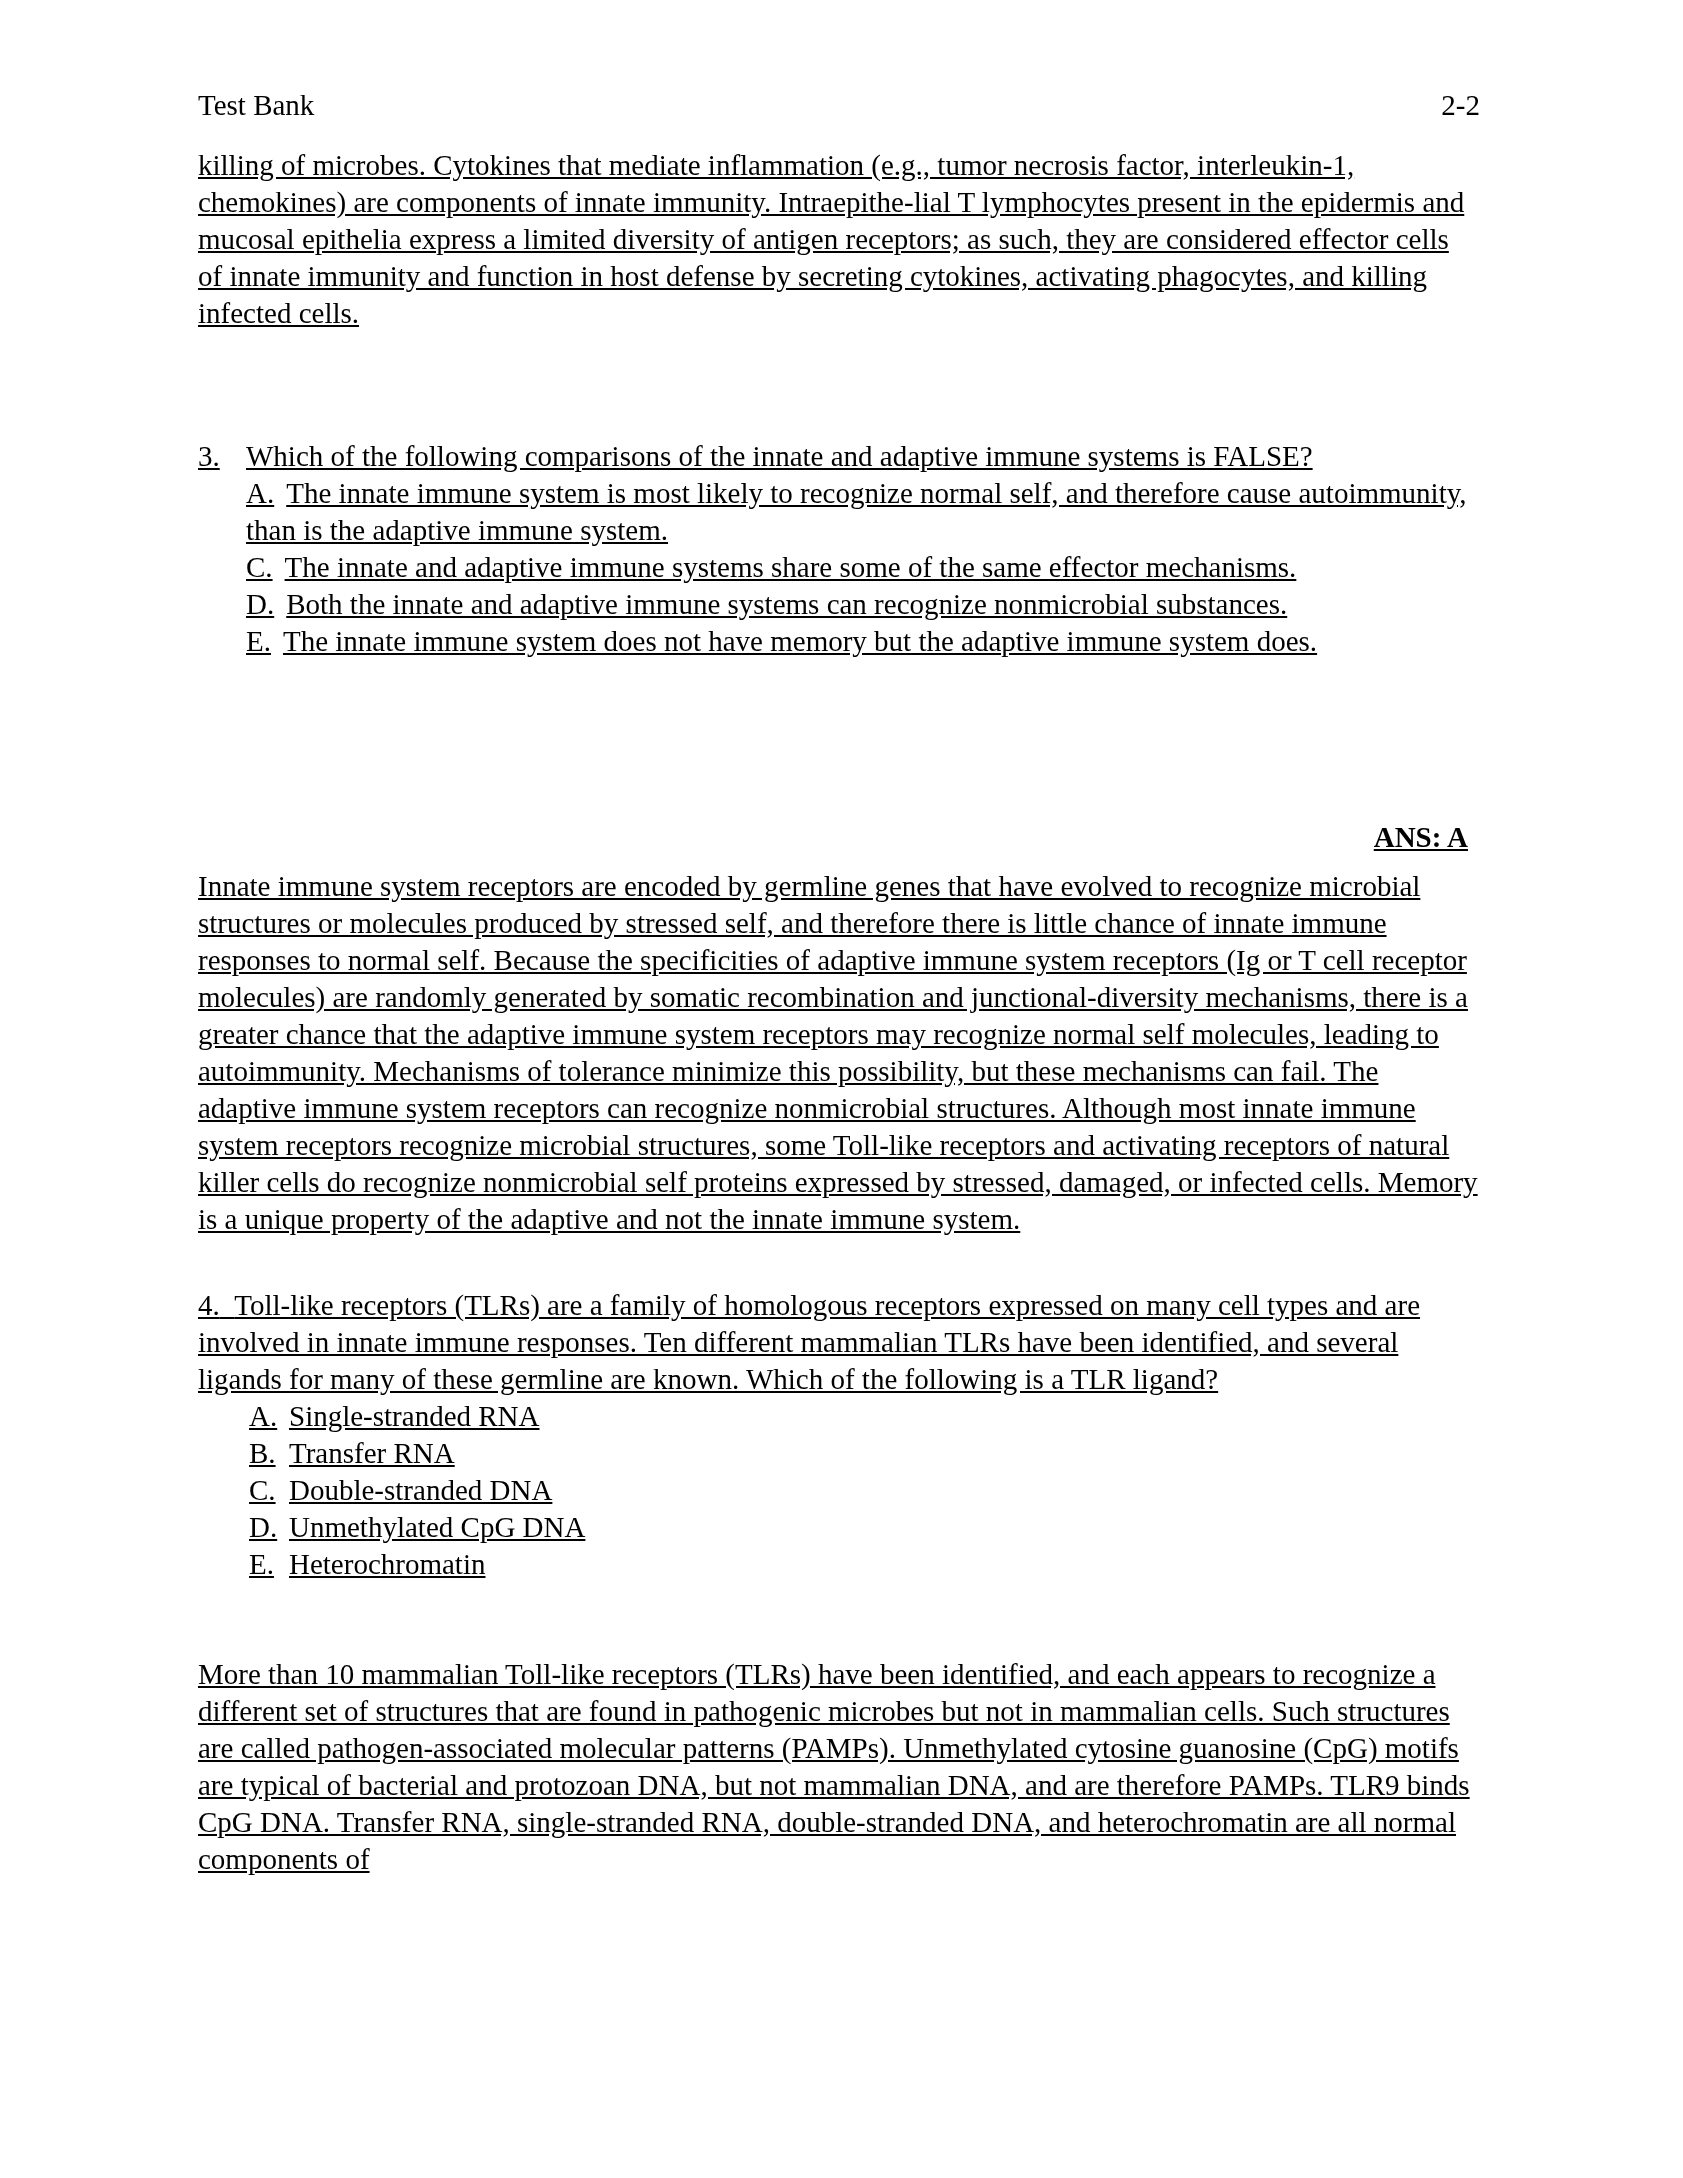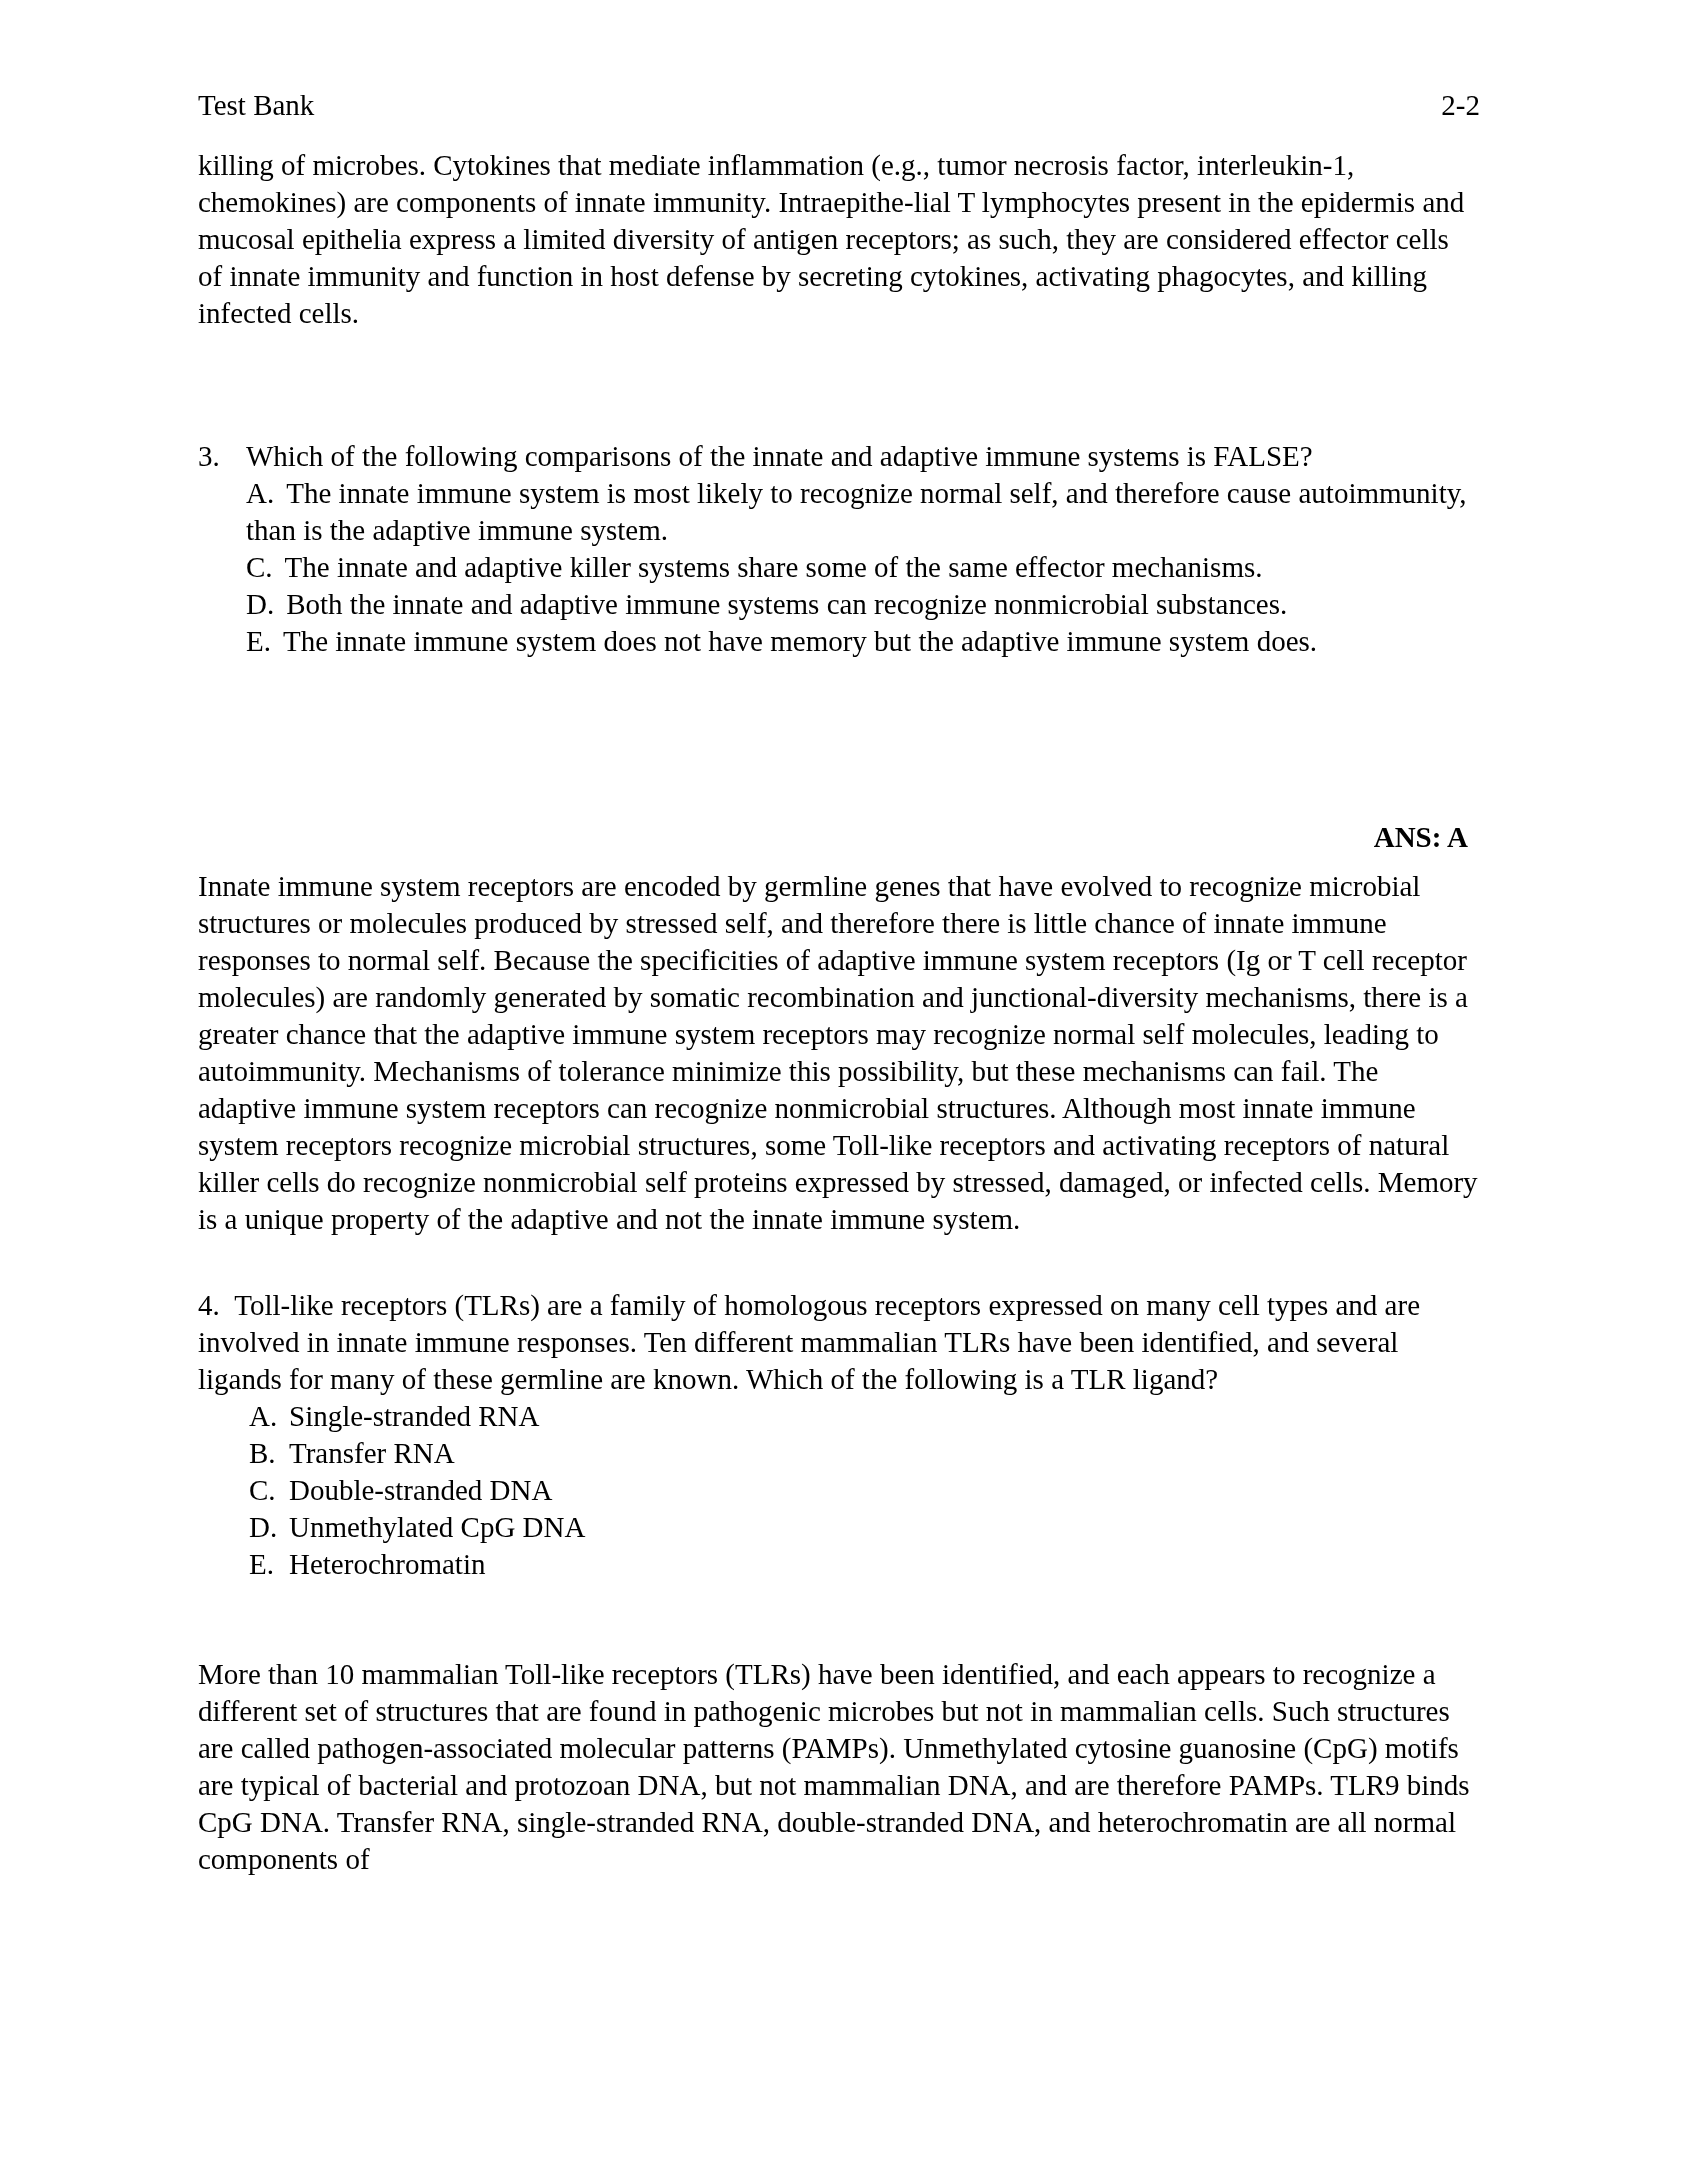--- a/index.html
+++ b/index.html
@@ -37,20 +37,21 @@
   .runhead-right { white-space: nowrap; }
 
   
   .body-block {
     position: absolute;
     left: 198px;
     width: 1282px;
     font-size: 29px;
     line-height: 37px;
     text-align: left;
+    text-decoration: underline;
   }
   .para { margin: 0; }
 
   .ans-head {
     font-weight: bold;
     margin: 12px;
     text-align: right;
   }
 
   
@@ -134,21 +135,21 @@
   <div class="body-block" style="top:438px;">
     <div class="q-row">
       <span class="q-num">3.</span>
       <span class="q-text q3-stem">Which of the following comparisons of the innate and adaptive immune systems is FALSE?</span>
     </div>
     <div class="opt-list opts-q3">
       <div class="opt">
         <span class="opt-letter">A.</span><span class="opt-body">The innate immune system is most likely to recognize normal self, and therefore cause autoimmunity, than is the adaptive immune system.</span>
       </div>
       <div class="opt">
-        <span class="opt-letter">C.</span><span class="opt-body">The innate and adaptive killer systems share some of the same effector mechanisms.</span>
+        <span class="opt-letter">C.</span><span class="opt-body">The innate and adaptive immune systems share some of the same effector mechanisms.</span>
       </div>
       <div class="opt">
         <span class="opt-letter">D.</span><span class="opt-body">Both the innate and adaptive immune systems can recognize nonmicrobial substances.</span>
       </div>
       <div class="opt">
         <span class="opt-letter">E.</span><span class="opt-body">The innate immune system does not have memory but the adaptive immune system does.</span>
       </div>
     </div>
   </div>
 

